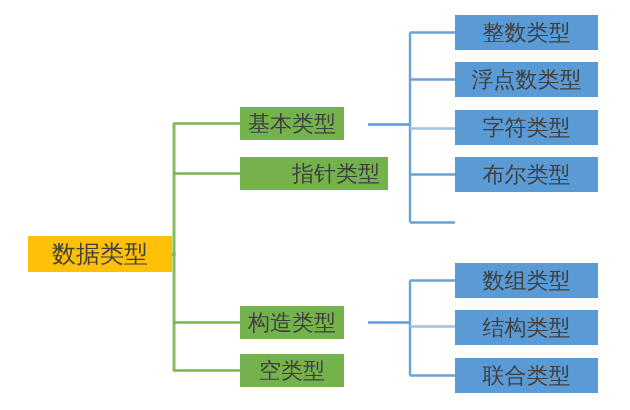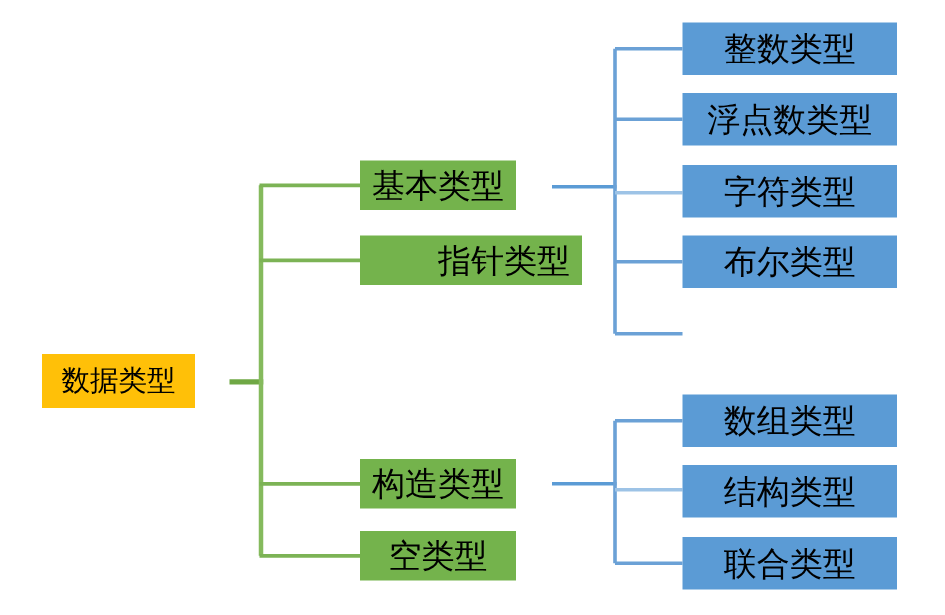--- a/index.html
+++ b/index.html
@@ -8,26 +8,26 @@
     position:relative;
     width:630px;height:410px;
     background:#ffffff;
     overflow:hidden;
     font-family:"Liberation Serif","DejaVu Serif",serif;
   }
   #connectors{position:absolute;left:0;top:0;width:630px;height:410px;}
   .node{
     position:absolute;
     display:flex;align-items:center;justify-content:center;
-    color:#000000;
+    color:#404040;
     text-align:center;
     white-space:nowrap;
     line-height:1;
   }
-  .root-node{background:#FFC008;font-size:19px;left:28px;top:236px;width:102px;height:36px;}
+  .root-node{background:#FFC008;font-size:24px;left:28px;top:236px;width:144px;height:36px;}
   .lv2-node{background:#74B34C;font-size:22px;left:240px;width:104px;height:33px;}
   .lv3-node{background:#5B9BD5;font-size:22px;left:455px;width:143px;height:35px;}
 
   .n-basic{top:107px;}
   .n-pointer{top:157px;padding-left:44px;}
   .n-construct{top:306px;}
   .n-void{top:354px;}
 
   .n-int{top:15px;}
   .n-float{top:62px;}

